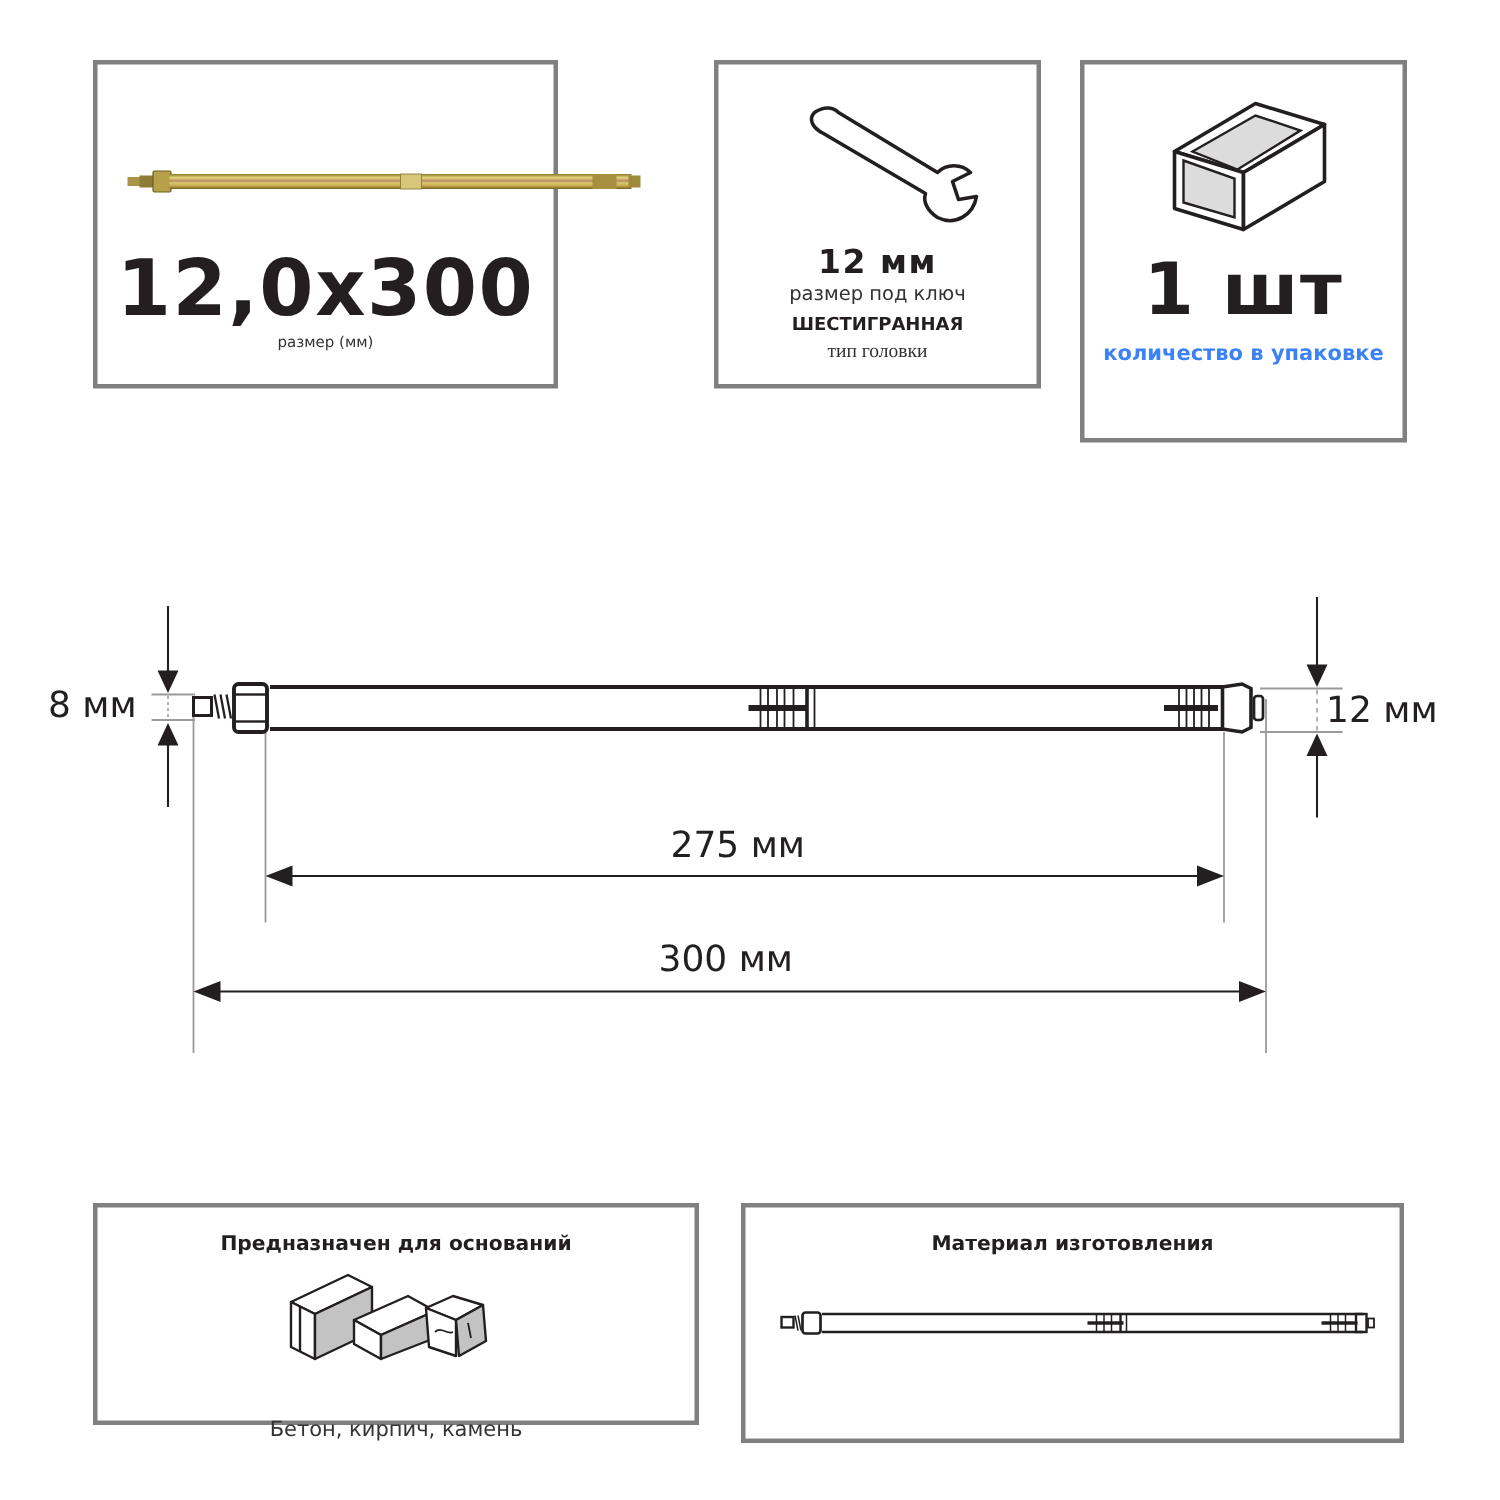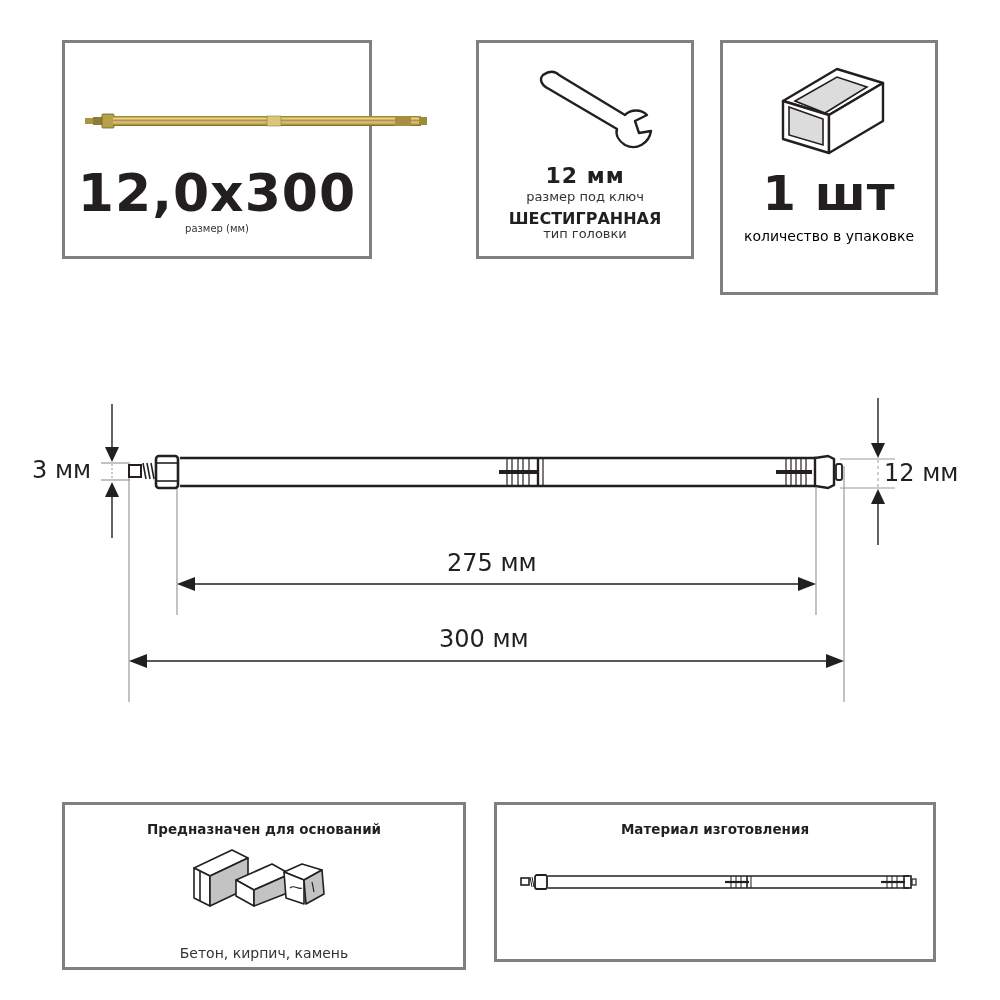--- a/index.html
+++ b/index.html
@@ -38,34 +38,34 @@
   <div class="abs center big" style="top:122px;font-size:52px;line-height:56px;">12,0x300</div>
   <div class="abs center" style="top:180px;font-size:10px;color:#333;">размер (мм)</div>
 </div>
 
 <div class="card" style="left:476px;top:40px;width:218px;height:219px;">
   <svg style="left:56px;top:26px;" width="120" height="90" viewBox="0 0 120 90">
     <path d="M8,6 C14,2 20,2 24,6 L90,46 C96,40 106,40 112,46 L100,52 L104,64 L116,62 C114,74 102,82 90,76 C84,72 80,66 82,60 L14,20 C6,16 4,10 8,6 Z" fill="none" stroke="#231f20" stroke-width="2.4" stroke-linejoin="round"></path>
   </svg>
   <div class="abs center big" style="top:120px;font-size:22px;">12 мм</div>
   <div class="abs center" style="top:146px;font-size:13px;color:#333;">размер под ключ</div>
-  <div class="abs center big" style="top:166px;font-size:16px;letter-spacing:0;">ШЕСТИГРАННАЯ</div>
-  <div class="abs center" style="top:183px;font-size:13px;color:#333;">тип головки</div>
+  <div class="abs center big" style="top:166px;font-size:12px;letter-spacing:0;">ШЕСТИГРАННАЯ</div>
+  <div class="abs center" style="top:183px;font-size:13px;color:#333;font-family:Liberation Serif, serif;">тип головки</div>
 </div>
 
 <div class="card" style="left:720px;top:40px;width:218px;height:255px;">
   <svg style="left:56px;top:22px;" width="110" height="90" viewBox="0 0 110 90">
     <polygon points="4,36 58,4 104,18 50,50" fill="#fff" stroke="#231f20" stroke-width="2.4" stroke-linejoin="round"></polygon>
     <polygon points="4,36 50,50 50,88 4,74" fill="#fff" stroke="#231f20" stroke-width="2.4" stroke-linejoin="round"></polygon>
     <polygon points="50,50 104,18 104,56 50,88" fill="#fff" stroke="#231f20" stroke-width="2.4" stroke-linejoin="round"></polygon>
     <polygon points="10,42 44,54 44,80 10,70" fill="#dcdcdc" stroke="#231f20" stroke-width="1.6"></polygon>
     <polygon points="16,36 58,12 88,22 46,48" fill="#dcdcdc" stroke="#231f20" stroke-width="1.6"></polygon>
   </svg>
   <div class="abs center big" style="top:124px;font-size:48px;line-height:52px;">1 шт</div>
-  <div class="abs center" style="top:185px;font-size:14px;color:#000000;">количество в упаковке</div>
+  <div class="abs center" style="top:185px;font-size:14px;color:#3b82f6;font-weight:bold;">количество в упаковке</div>
 </div>
 
 <svg style="left:0;top:0;" width="1000" height="1000" viewBox="0 0 1000 1000">
 
   <g stroke="#9a9a9a" stroke-width="1.2">
     <line x1="129" y1="466" x2="129" y2="702"></line>
     <line x1="177" y1="488" x2="177" y2="615"></line>
     <line x1="816" y1="488" x2="816" y2="615"></line>
     <line x1="844" y1="466" x2="844" y2="702"></line>
 
@@ -130,26 +130,26 @@
 
   <line x1="190" y1="584" x2="802" y2="584" stroke="#231f20" stroke-width="1.4"></line>
   <polygon points="177,584 195,577 195,591" fill="#231f20"></polygon>
   <polygon points="816,584 798,577 798,591" fill="#231f20"></polygon>
 
   <line x1="142" y1="661" x2="830" y2="661" stroke="#231f20" stroke-width="1.4"></line>
   <polygon points="129,661 147,654 147,668" fill="#231f20"></polygon>
   <polygon points="844,661 826,654 826,668" fill="#231f20"></polygon>
 </svg>
 
-<div class="dim-label" style="left:32px;top:456px;">3 мм</div>
+<div class="dim-label" style="left:32px;top:456px;">8 мм</div>
 <div class="dim-label" style="left:884px;top:459px;">12 мм</div>
 <div class="dim-label" style="left:447px;top:549px;">275 мм</div>
 <div class="dim-label" style="left:439px;top:625px;">300 мм</div>
 
-<div class="card" style="left:62px;top:802px;width:404px;height:168px;">
+<div class="card" style="left:62px;top:802px;width:404px;height:148px;">
   <div class="abs center big" style="top:16px;font-size:13.5px;letter-spacing:0;">Предназначен для оснований</div>
   <svg style="left:127px;top:43px;" width="140" height="62" viewBox="0 0 140 62">
     <g stroke="#231f20" stroke-width="1.6" stroke-linejoin="round">
 
       <polygon points="2,20 40,2 56,10 18,28" fill="#fff"></polygon>
       <polygon points="2,20 18,28 18,58 2,50" fill="#fff"></polygon>
       <line x1="8" y1="23" x2="8" y2="53"></line>
       <polygon points="18,28 56,10 56,40 18,58" fill="#c3c3c3"></polygon>
 
       <polygon points="44,32 80,16 98,26 62,42" fill="#fff"></polygon>

